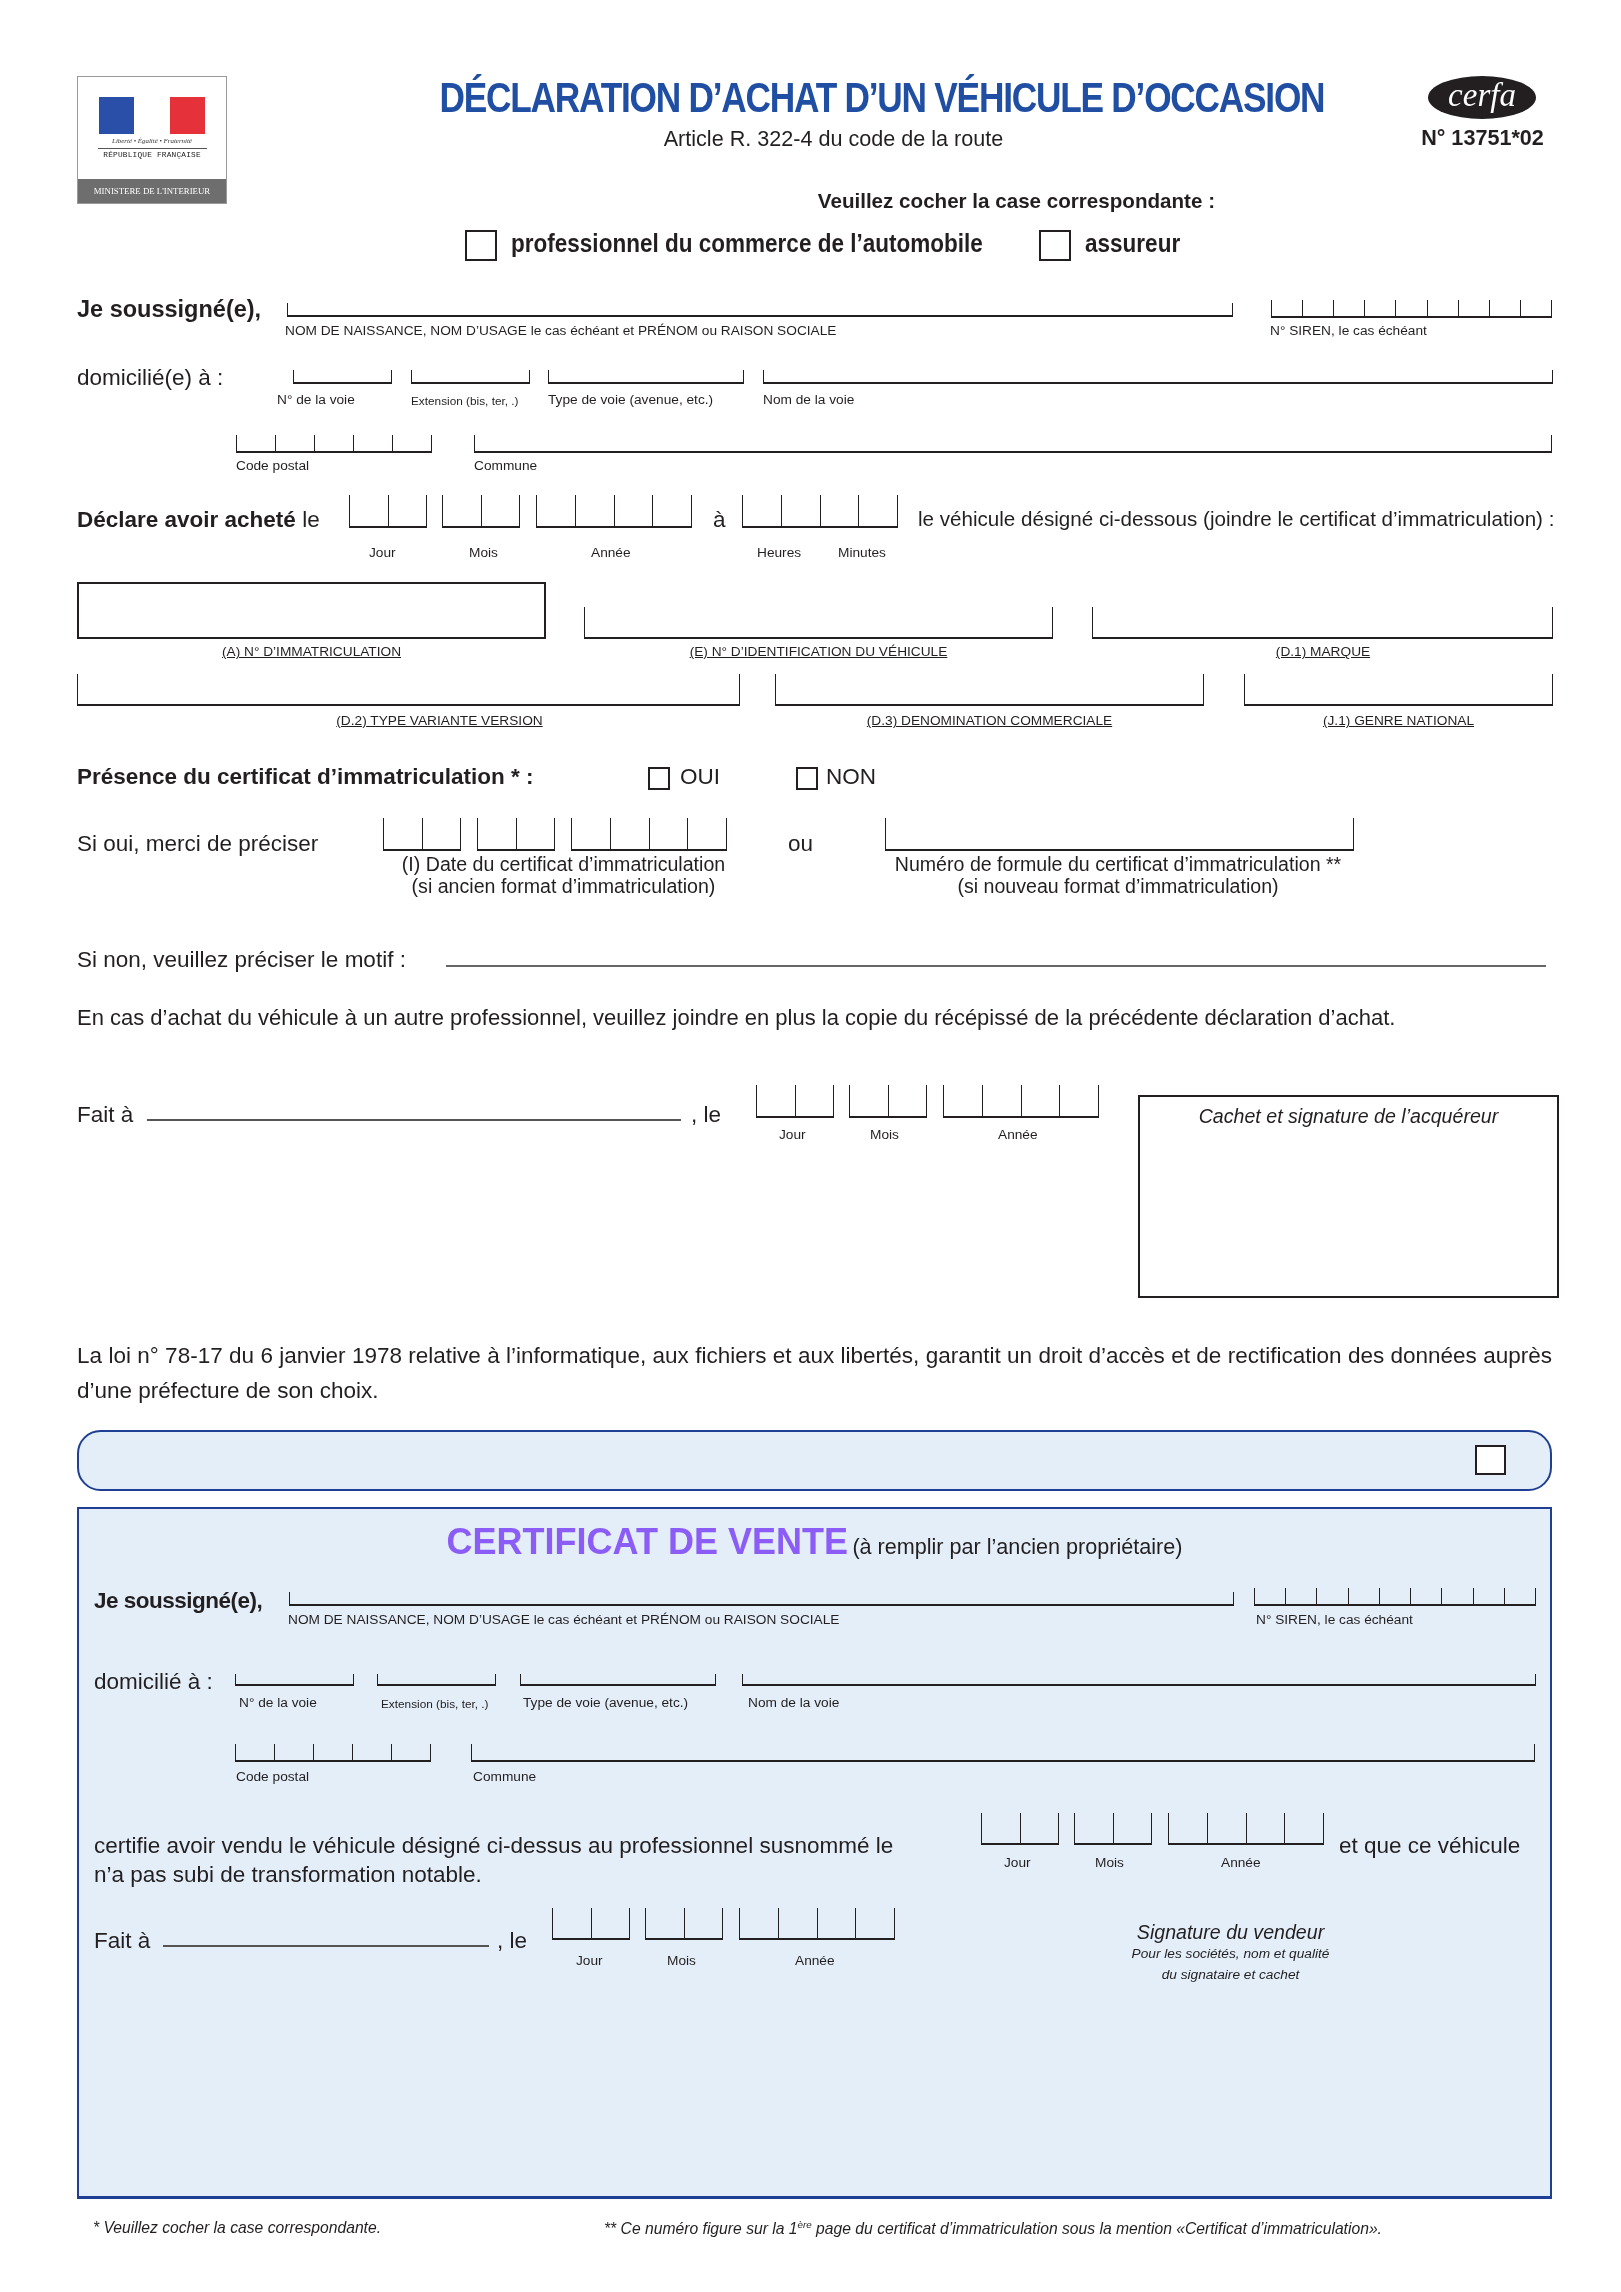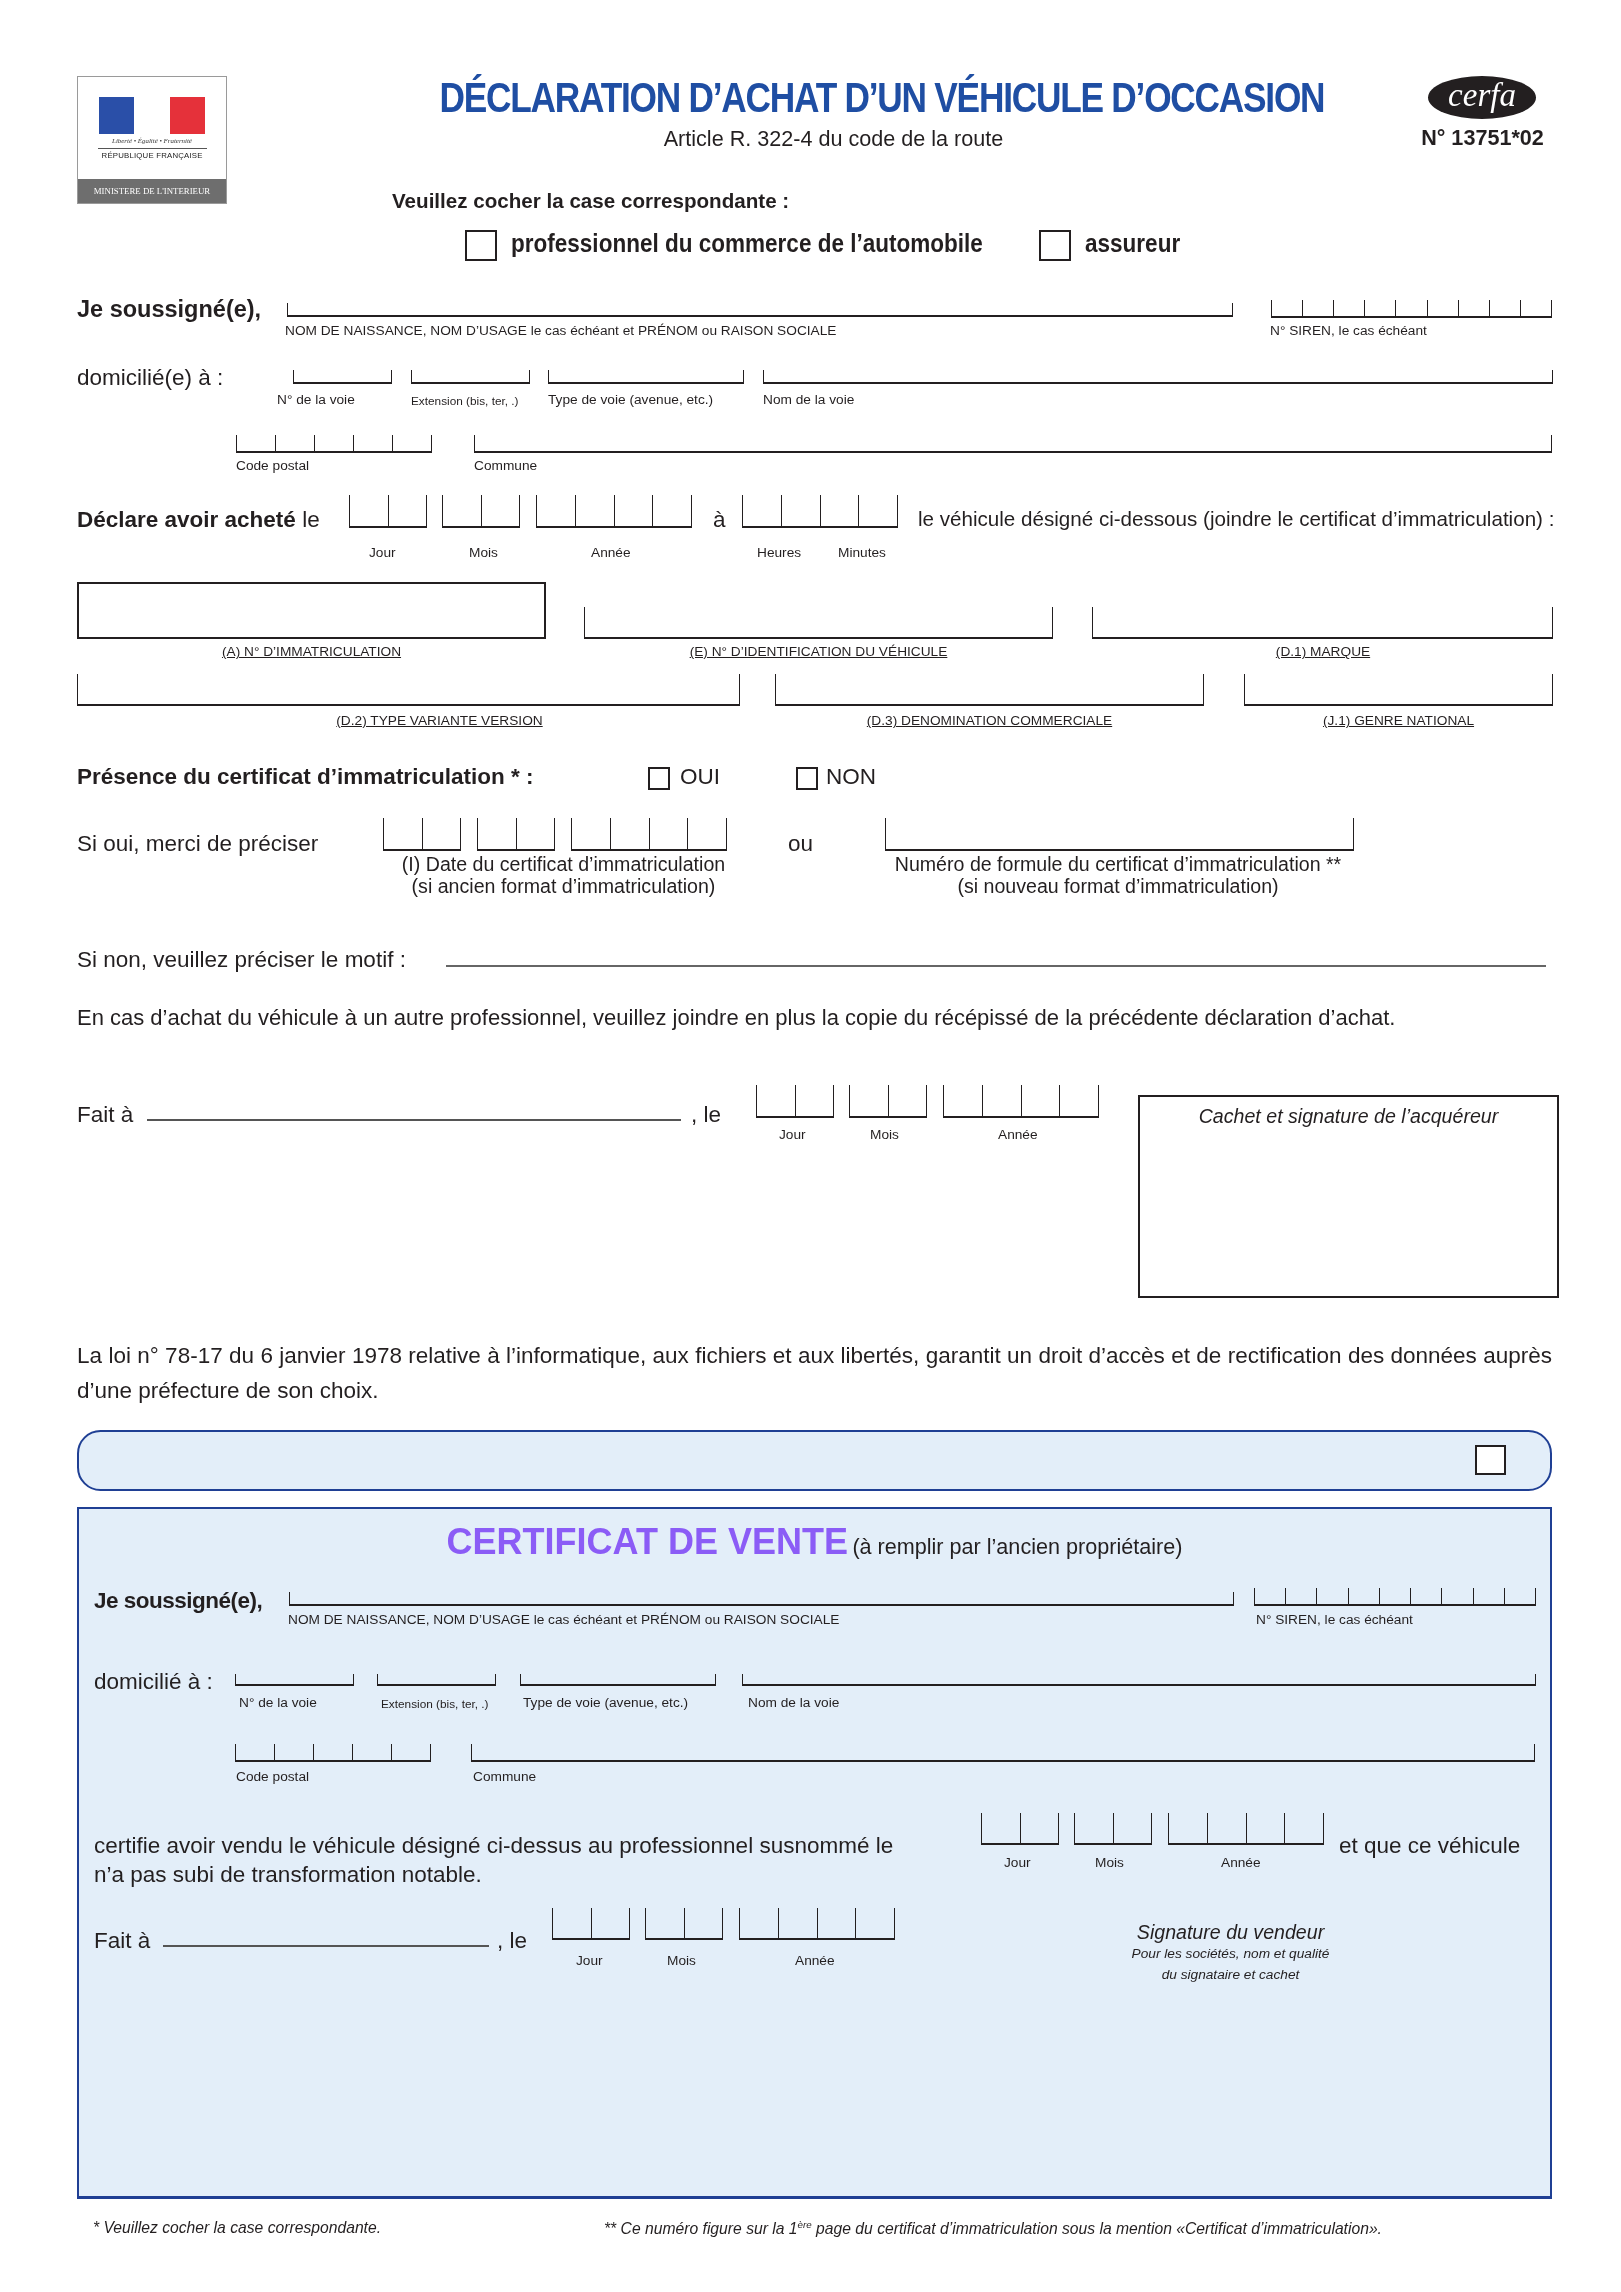--- a/index.html
+++ b/index.html
@@ -18,21 +18,21 @@
   .logo .flag { position: absolute; left: 20.6px; top: 19.6px; width: 106px; height: 37px; }
   .logo .flag .b { position: absolute; left: 0; top: 0; width: 35px; height: 37px; background: #2a4fa8; }
   .logo .flag .w { position: absolute; left: 35px; top: 0; width: 35px; height: 37px; background: #ffffff; }
   .logo .flag .r { position: absolute; left: 71px; top: 0; width: 35px; height: 37px; background: #e5313a; }
   .logo .motto {
     position: absolute; left: 0; top: 60px; width: 100%; text-align: center;
     font-family: "Liberation Serif", serif; font-style: italic; font-size: 6.9px; color: #333;
   }
   .logo .rf {
     position: absolute; left: 19.6px; top: 71px; width: 109px; text-align: center;
-    font-family: Liberation Sans, sans-serif; font-size: 7.8px; letter-spacing: 0.2px;
+    font-family: Liberation Mono, monospace; font-size: 7.8px; letter-spacing: 0.2px;
     border-top: 1px solid #555; padding-top: 2px; color: #222;
   }
   .logo .min {
     position: absolute; left: 0; bottom: 0; width: 100%; height: 24.5px;
     background: #6e6e6e; color: #fff; font-family: "Liberation Serif", serif;
     font-size: 8.8px; text-align: center; line-height: 24.5px;
   }
 
   .main-title {
     left: 353px; top: 73px; width: 961px; text-align: center;
@@ -46,21 +46,21 @@
   .cerfa-logo {
     left: 1428px; top: 76px; width: 108px; height: 43px; border-radius: 50%;
     background: #231f20; color: #fff; text-align: center;
     font-family: "Liberation Serif", serif; font-style: italic; font-size: 33px; line-height: 39px;
   }
   .cerfa-num {
     left: 1404px; top: 125px; width: 157px; text-align: center; font-weight: bold; font-size: 21.6px;
   }
 
   .instruction {
-    left: 392px; top: 189px; width: 843px; text-align: left; font-weight: bold; font-size: 20.6px;
+    left: 372px; top: 189px; width: 843px; text-align: right; font-weight: bold; font-size: 20.6px;
   }
   .chk {
     border: 2px solid #231f20; background: #fff; display: inline-block;
   }
   .choice-label { font-weight: bold; font-size: 26.5px; transform: scaleX(0.85); transform-origin: left; white-space: nowrap; }
 
   
   .lbl { font-size: 22.5px; white-space: nowrap; }
   .lbl-b { font-size: 22.5px; font-weight: bold; white-space: nowrap; }
   .cap { font-size: 13.7px; white-space: nowrap; color: #231f20; }

